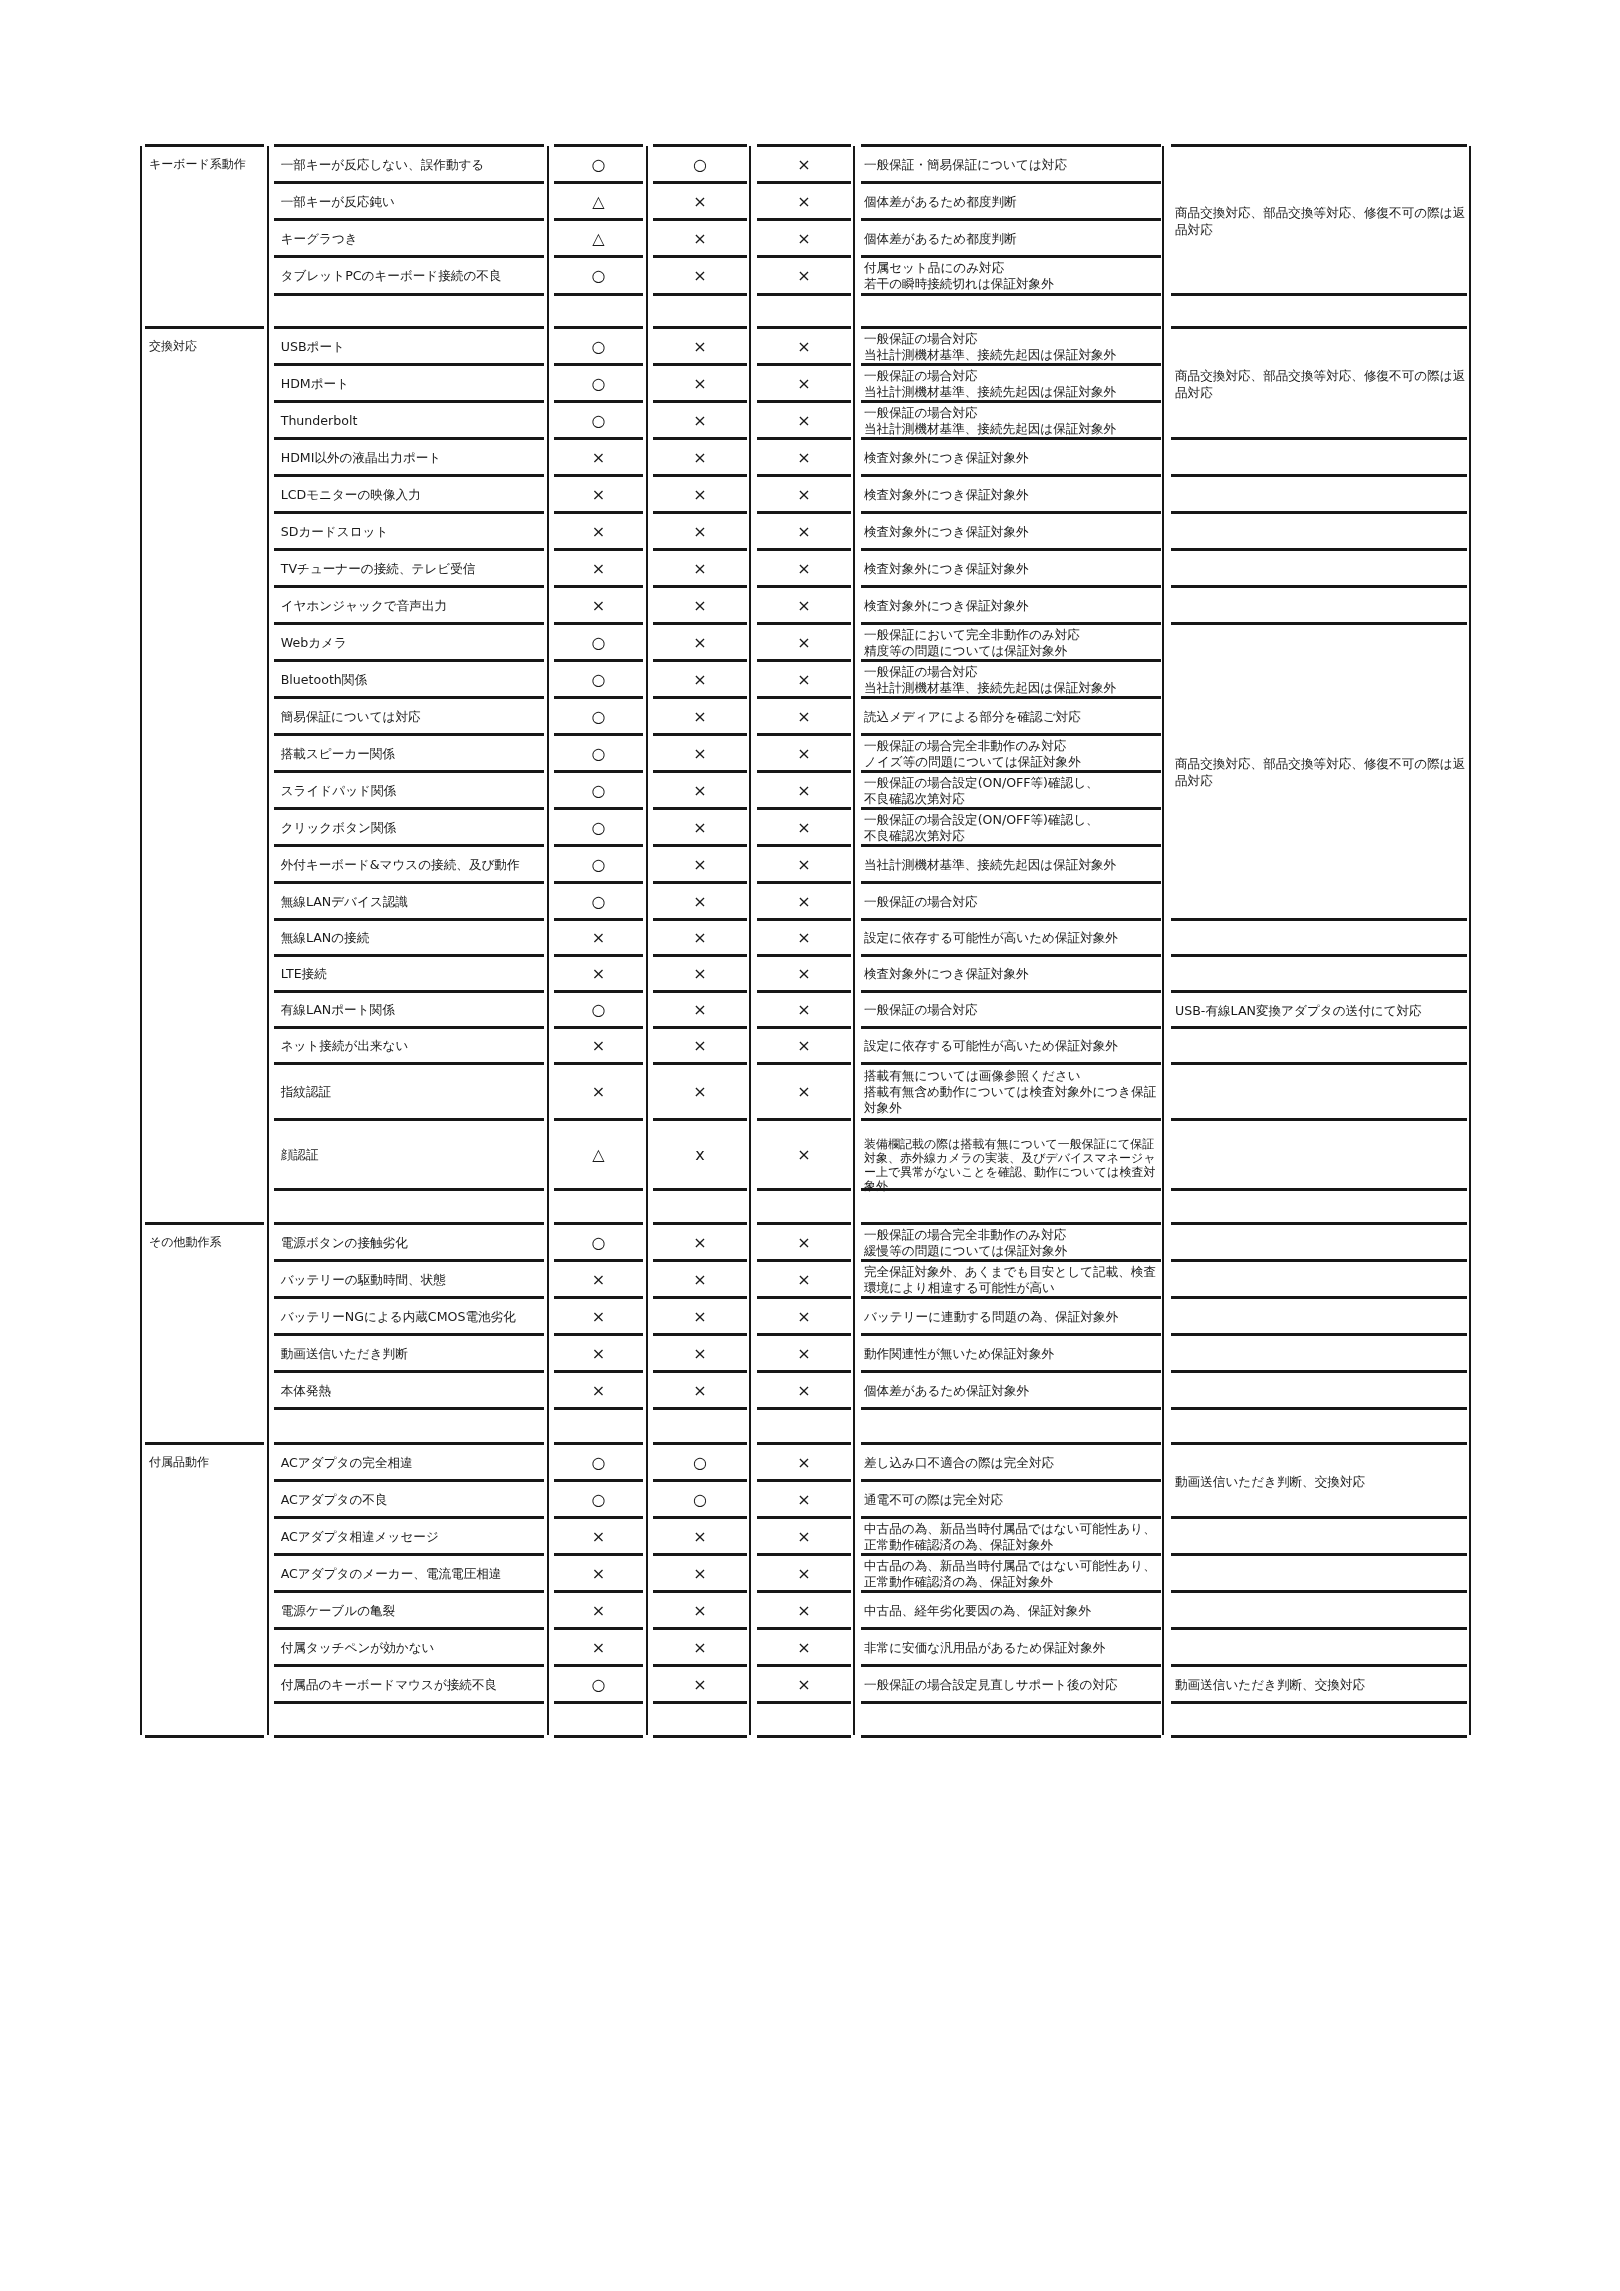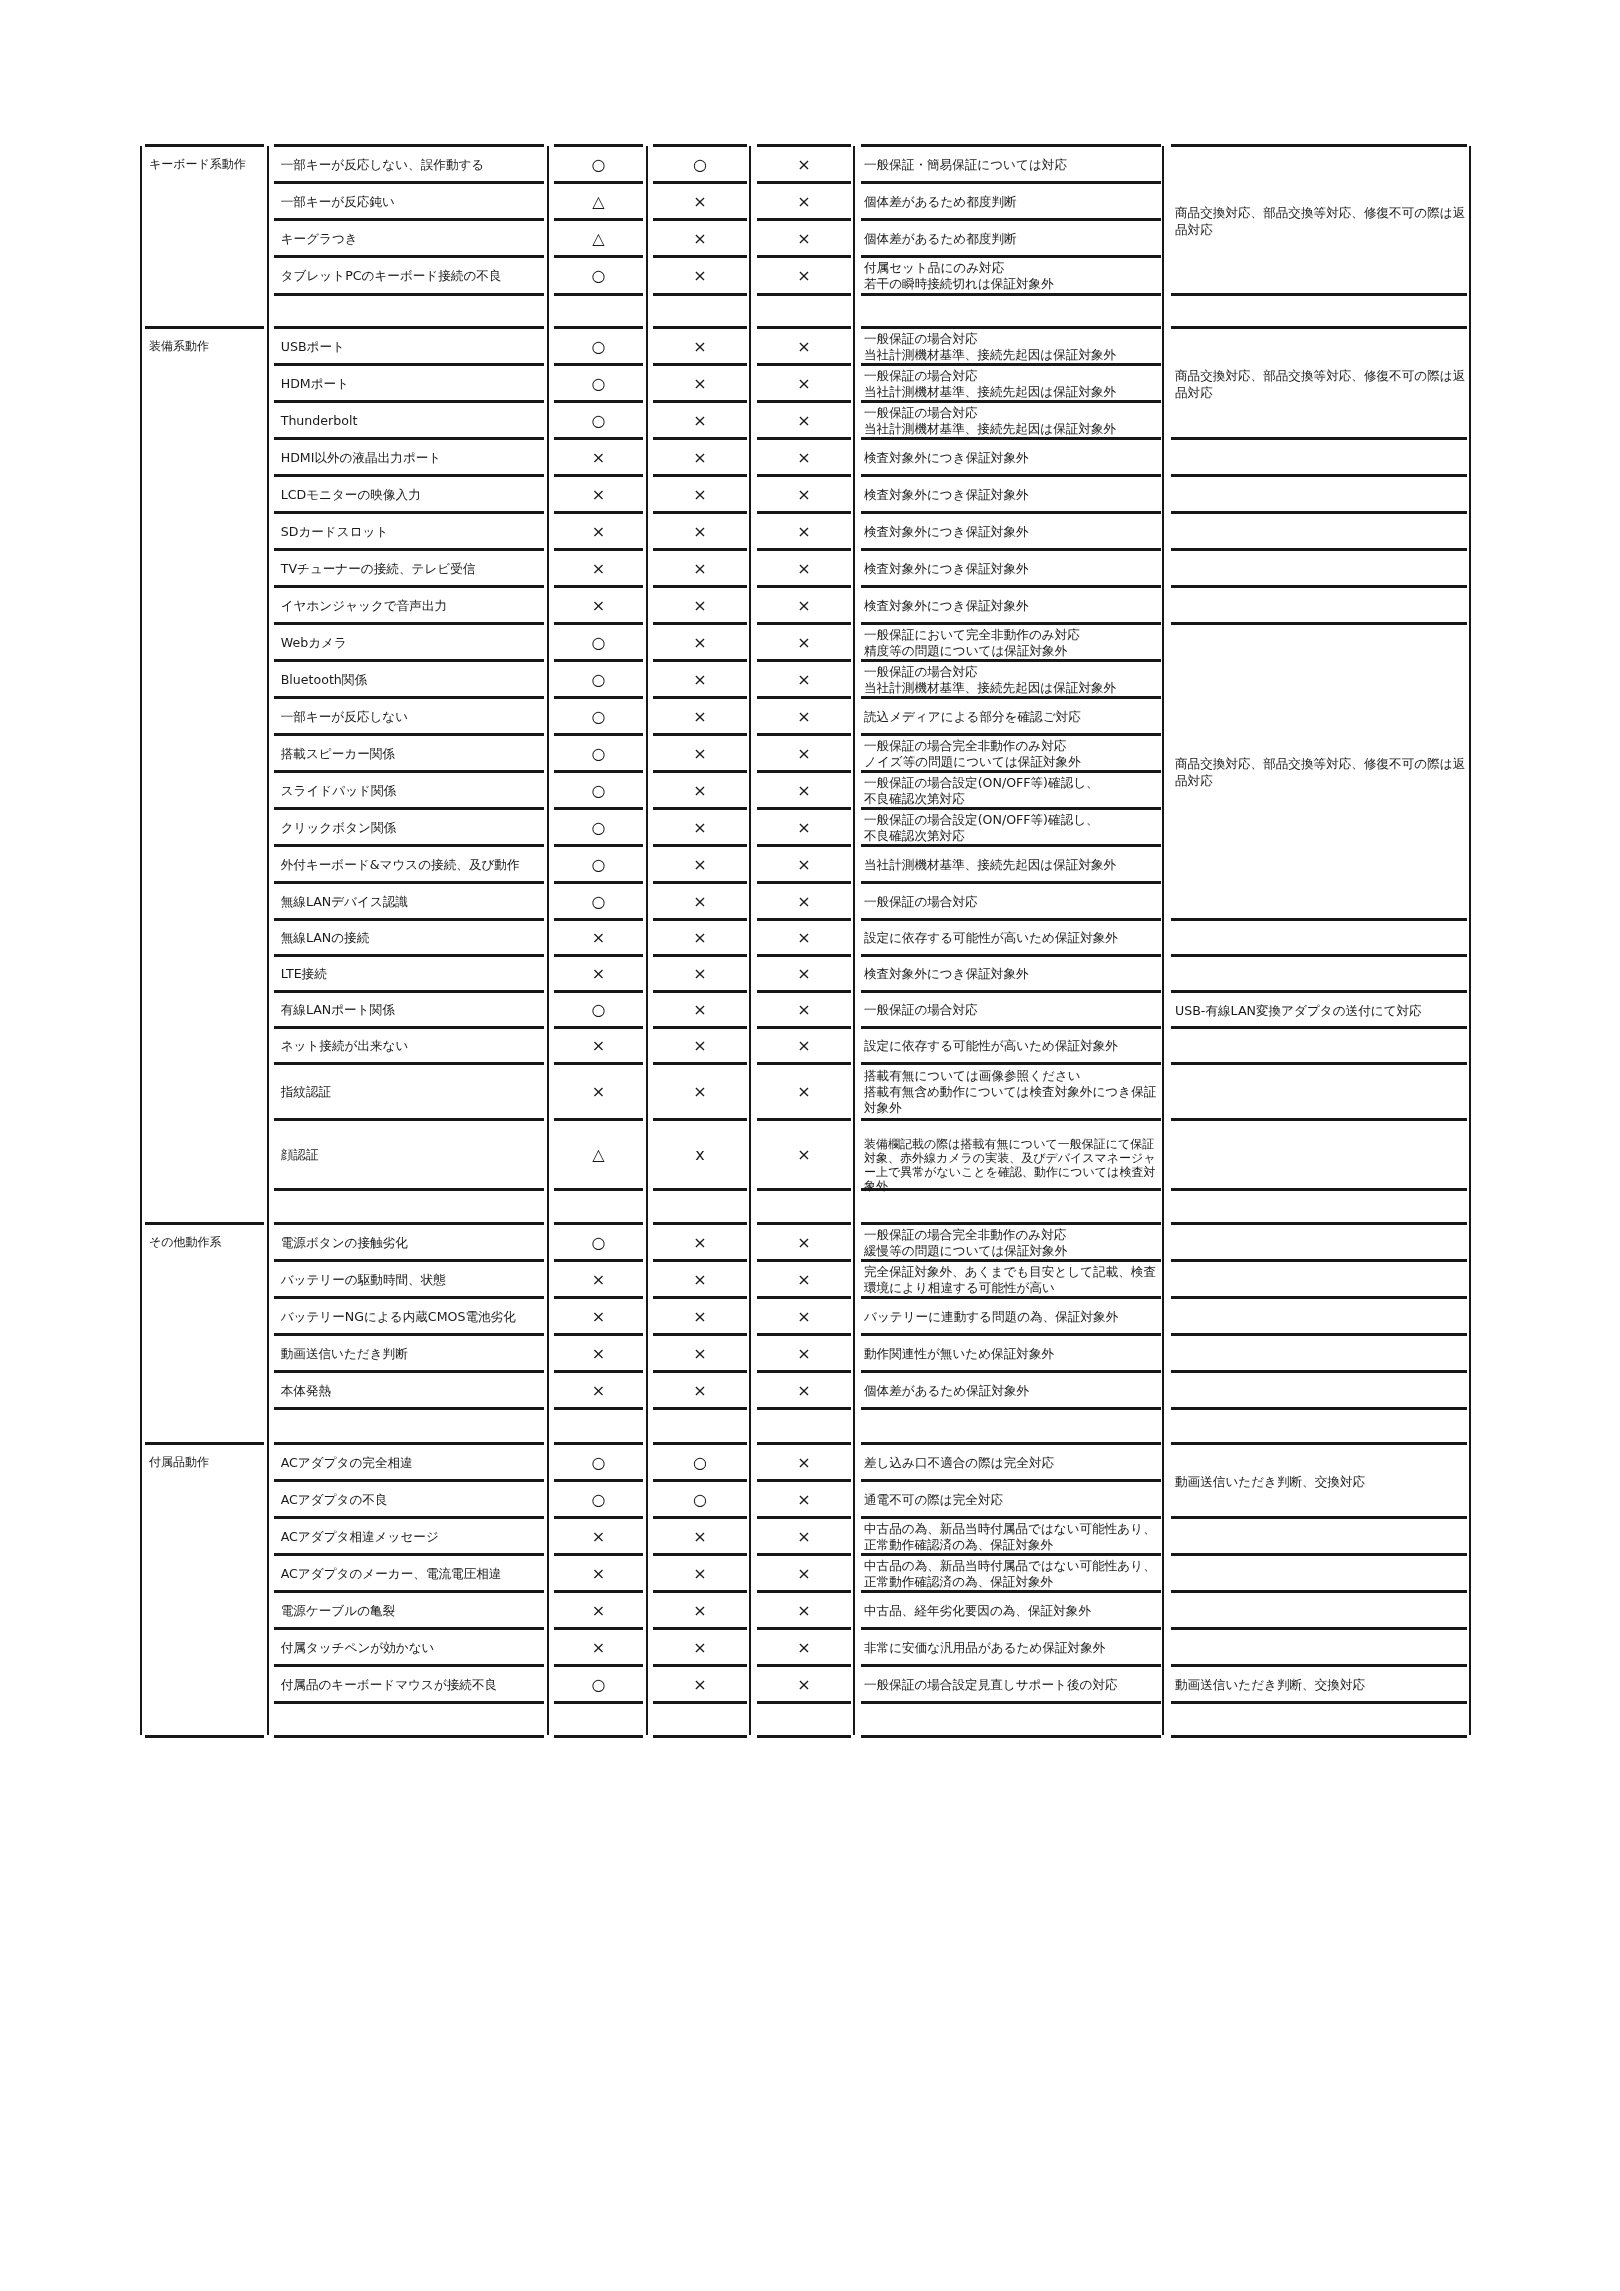--- a/index.html
+++ b/index.html
@@ -95,21 +95,21 @@
 若干の瞬時接続切れは保証対象外</div>
         <div class="cell note toprule" style="grid-area: 1 / 7 / span 4;">商品交換対応、部品交換等対応、修復不可の際は返品対応</div>
         <div class="cell g" style="grid-area: 5 / 2;"></div>
         <div class="cell g" style="grid-area: 5 / 3;"></div>
         <div class="cell g" style="grid-area: 5 / 4;"></div>
         <div class="cell g" style="grid-area: 5 / 5;"></div>
         <div class="cell g" style="grid-area: 5 / 6;"></div>
         <div class="cell g" style="grid-area: 5 / 7;"></div>
       </div>
       <div class="section" style="grid-template-columns: 129px 280px 99px 104px 104px 310px 306px; grid-template-rows: 37px 37px 37px 37px 37px 37px 37px 37px 37px 37px 37px 37px 37px 37px 37px 37px 36px 36px 36px 36px 56px 70px 34px;">
-        <div class="cell cat toprule" style="grid-area: 1 / 1 / span 23;">装備系動作</div>
+        <div class="cell cat toprule" style="grid-area: 1 / 1 / span 23;">交換対応</div>
         <div class="cell item" style="grid-area: 1 / 2;">USBポート</div>
         <div class="cell sym" style="grid-area: 1 / 3;">○</div>
         <div class="cell sym" style="grid-area: 1 / 4;">×</div>
         <div class="cell sym" style="grid-area: 1 / 5;">×</div>
         <div class="cell desc" style="grid-area: 1 / 6;">一般保証の場合対応
 当社計測機材基準、接続先起因は保証対象外</div>
         <div class="cell item" style="grid-area: 2 / 2;">HDMポート</div>
         <div class="cell sym" style="grid-area: 2 / 3;">○</div>
         <div class="cell sym" style="grid-area: 2 / 4;">×</div>
         <div class="cell sym" style="grid-area: 2 / 5;">×</div>
@@ -151,21 +151,21 @@
         <div class="cell sym" style="grid-area: 9 / 4;">×</div>
         <div class="cell sym" style="grid-area: 9 / 5;">×</div>
         <div class="cell desc" style="grid-area: 9 / 6;">一般保証において完全非動作のみ対応
 精度等の問題については保証対象外</div>
         <div class="cell item" style="grid-area: 10 / 2;">Bluetooth関係</div>
         <div class="cell sym" style="grid-area: 10 / 3;">○</div>
         <div class="cell sym" style="grid-area: 10 / 4;">×</div>
         <div class="cell sym" style="grid-area: 10 / 5;">×</div>
         <div class="cell desc" style="grid-area: 10 / 6;">一般保証の場合対応
 当社計測機材基準、接続先起因は保証対象外</div>
-        <div class="cell item" style="grid-area: 11 / 2;">一部キーが反応しない</div>
+        <div class="cell item" style="grid-area: 11 / 2;">簡易保証については対応</div>
         <div class="cell sym" style="grid-area: 11 / 3;">○</div>
         <div class="cell sym" style="grid-area: 11 / 4;">×</div>
         <div class="cell sym" style="grid-area: 11 / 5;">×</div>
         <div class="cell desc" style="grid-area: 11 / 6;">読込メディアによる部分を確認ご対応</div>
         <div class="cell item" style="grid-area: 12 / 2;">搭載スピーカー関係</div>
         <div class="cell sym" style="grid-area: 12 / 3;">○</div>
         <div class="cell sym" style="grid-area: 12 / 4;">×</div>
         <div class="cell sym" style="grid-area: 12 / 5;">×</div>
         <div class="cell desc" style="grid-area: 12 / 6;">一般保証の場合完全非動作のみ対応
 ノイズ等の問題については保証対象外</div>

